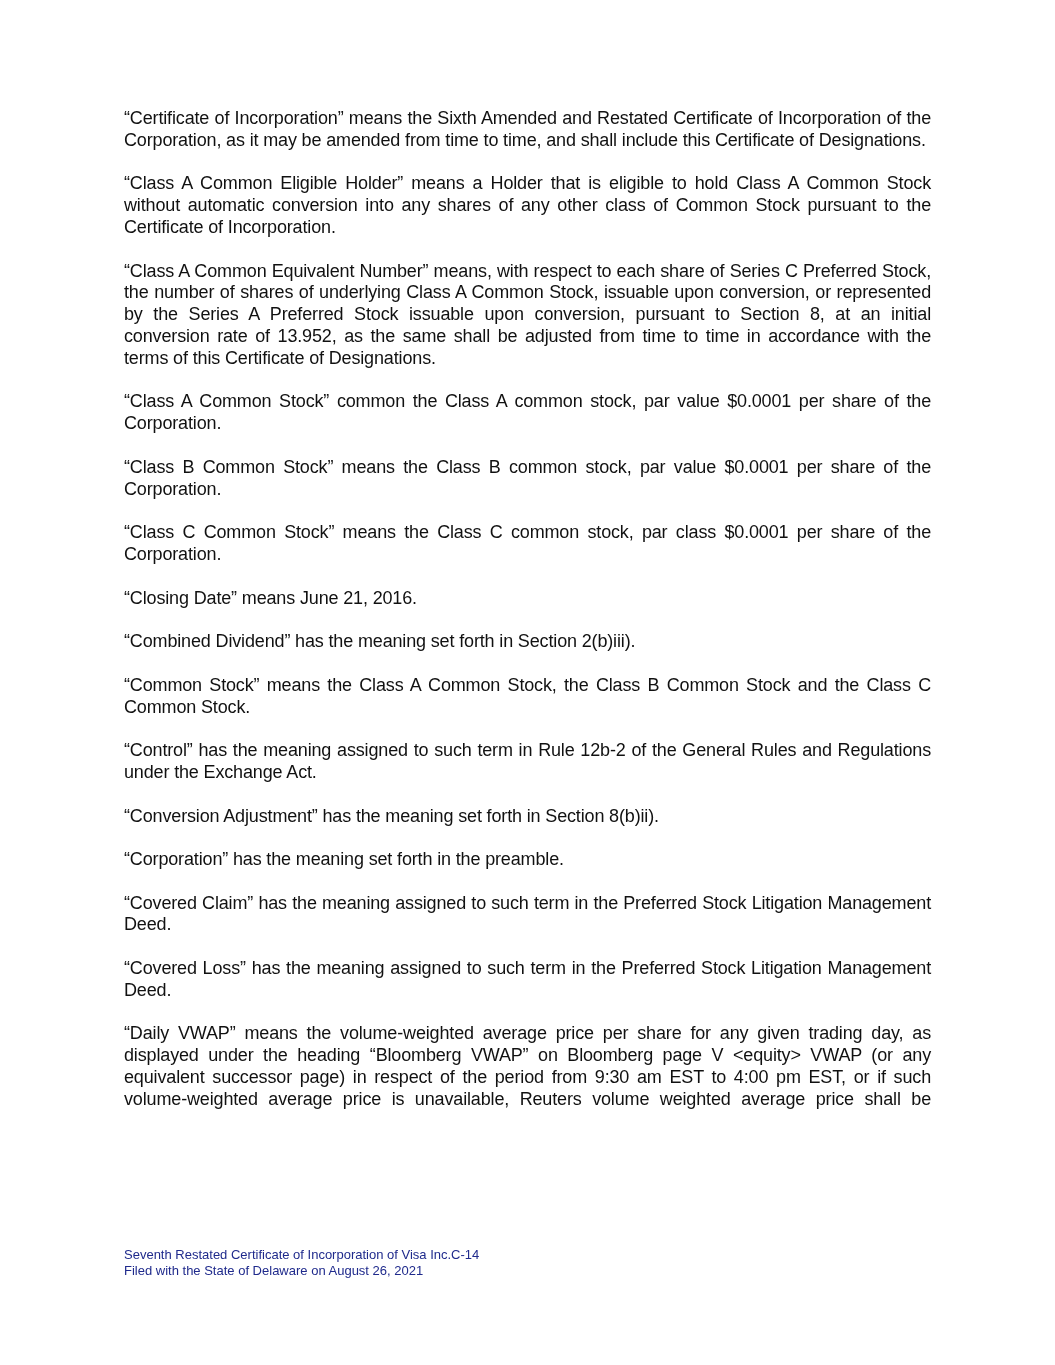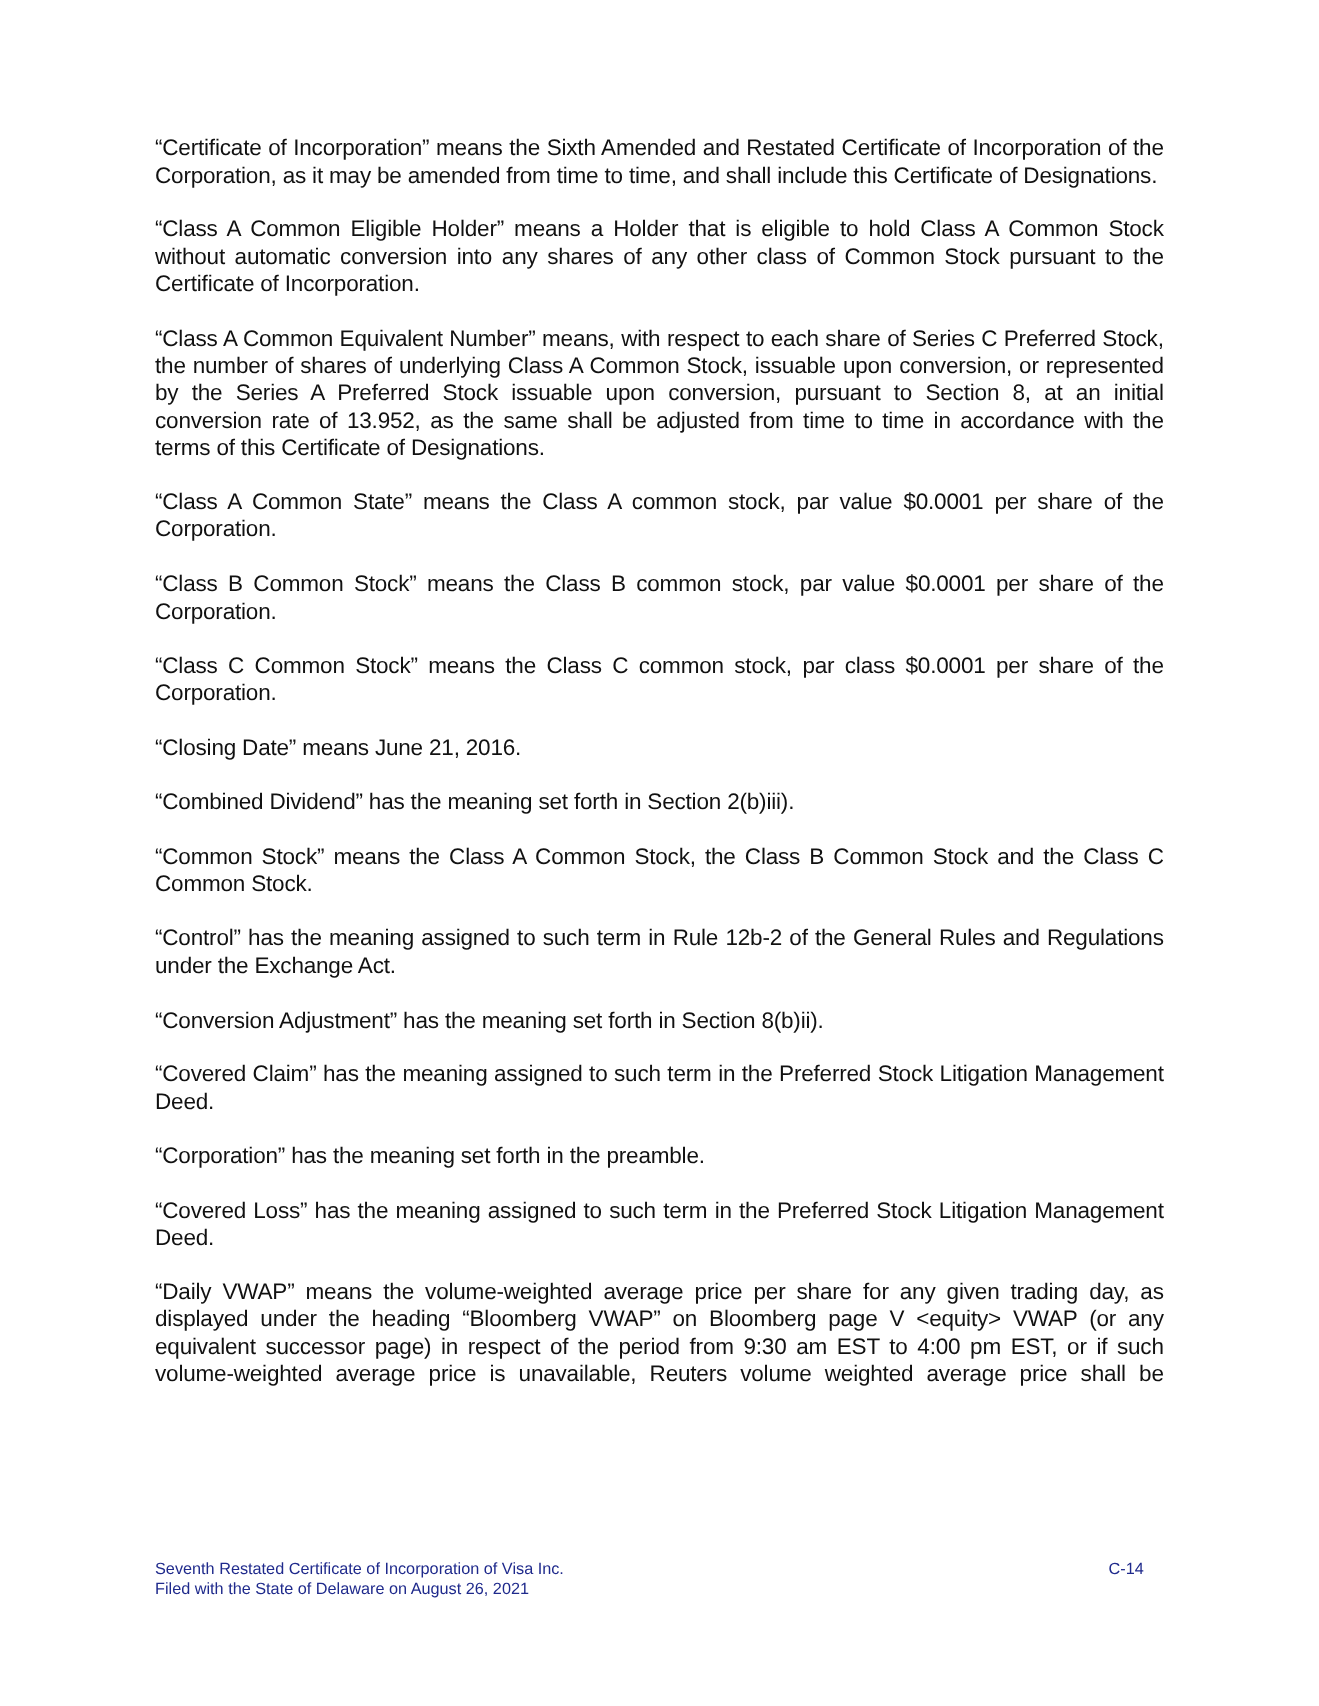--- a/index.html
+++ b/index.html
@@ -11,40 +11,40 @@
     font-size: 18px; line-height: 21.8px; color: #111111;
     letter-spacing: -0.15px;
   }
   .content p { margin: 0 0 21.8px 0; text-align: justify; }
   .content p.last { margin-bottom: 17px; text-align: justify; text-align-last: justify; }
   .footer {
     position: absolute; left: 124px; top: 1247px; width: 791px;
     font-family: "Liberation Sans", sans-serif; font-size: 13px; line-height: 16px;
     color: #1f2a8c;
   }
-  .footer .row { display: flex; justify-content: space-between; }
+  .footer .row { display: flex; }
 </style>
 </head>
 <body>
 
 <div class="page">
   <div class="content">
     <p>“Certificate of Incorporation” means the Sixth Amended and Restated Certificate of Incorporation of the Corporation, as it may be amended from time to time, and shall include this Certificate of Designations.</p>
     <p>“Class A Common Eligible Holder” means a Holder that is eligible to hold Class A Common Stock without automatic conversion into any shares of any other class of Common Stock pursuant to the Certificate of Incorporation.</p>
     <p>“Class A Common Equivalent Number” means, with respect to each share of Series C Preferred Stock, the number of shares of underlying Class A Common Stock, issuable upon conversion, or represented by the Series A Preferred Stock issuable upon conversion, pursuant to Section 8, at an initial conversion rate of 13.952, as the same shall be adjusted from time to time in accordance with the terms of this Certificate of Designations.</p>
-    <p>“Class A Common State” means the Class A common stock, par value $0.0001 per share of the Corporation.</p>
+    <p>“Class A Common Stock” common the Class A common stock, par value $0.0001 per share of the Corporation.</p>
     <p>“Class B Common Stock” means the Class B common stock, par value $0.0001 per share of the Corporation.</p>
     <p>“Class C Common Stock” means the Class C common stock, par class $0.0001 per share of the Corporation.</p>
     <p>“Closing Date” means June 21, 2016.</p>
     <p>“Combined Dividend” has the meaning set forth in Section 2(b)iii).</p>
     <p>“Common Stock” means the Class A Common Stock, the Class B Common Stock and the Class C Common Stock.</p>
     <p>“Control” has the meaning assigned to such term in Rule 12b-2 of the General Rules and Regulations under the Exchange Act.</p>
     <p>“Conversion Adjustment” has the meaning set forth in Section 8(b)ii).</p>
+    <p>“Corporation” has the meaning set forth in the preamble.</p>
     <p>“Covered Claim” has the meaning assigned to such term in the Preferred Stock Litigation Management Deed.</p>
-    <p>“Corporation” has the meaning set forth in the preamble.</p>
     <p>“Covered Loss” has the meaning assigned to such term in the Preferred Stock Litigation Management Deed.</p>
     <p class="last">“Daily VWAP” means the volume-weighted average price per share for any given trading day, as displayed under the heading “Bloomberg VWAP” on Bloomberg page V &lt;equity&gt; VWAP (or any equivalent successor page) in respect of the period from 9:30 am EST to 4:00 pm EST, or if such volume-weighted average price is unavailable, Reuters volume weighted average price shall be</p>
   </div>
 
   <div class="footer">
     <div class="row">
       <span>Seventh Restated Certificate of Incorporation of Visa Inc.</span>
       <span>C-14</span>
     </div>
     <div class="row">

